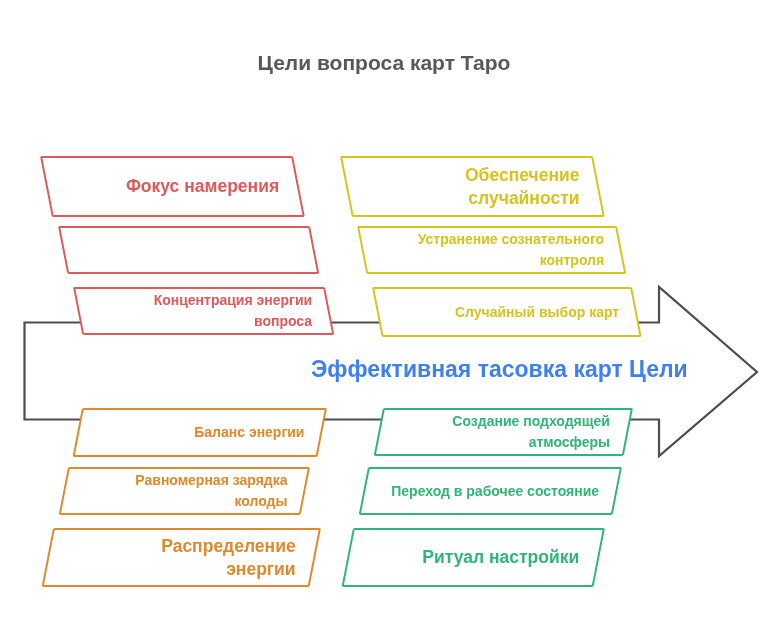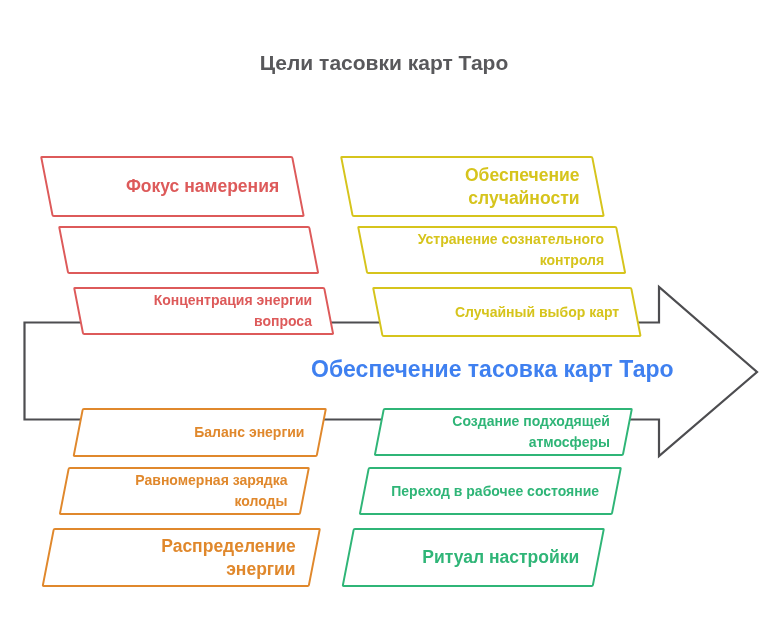--- a/index.html
+++ b/index.html
@@ -46,27 +46,27 @@
   .b-o3{left:53px;top:528px;width:268px;height:59px;}
   .b-g1{left:383px;top:408px;width:250px;height:48px;}
   .b-g2{left:368px;top:467px;width:254px;height:48px;}
   .b-g3{left:353px;top:528px;width:252px;height:59px;}
 </style>
 </head>
 <body>
 
 <div class="canvas">
 
-  <div class="title">Цели тасовки карт Таро</div>
+  <div class="title">Цели вопроса карт Таро</div>
 
   <svg class="lines" width="780" height="636" viewBox="0 0 780 636">
     <path d="M24.5 322.5 H659 V287 L757 372 L659 456 V419.5 H24.5 Z" fill="none" stroke="#4d4d50" stroke-width="2.2" stroke-linejoin="miter"></path>
   </svg>
 
-  <div class="center-label">Обеспечение тасовка карт Таро</div>
+  <div class="center-label">Эффективная тасовка карт Цели</div>
 
   <div class="node header skew-top c-red b-r1">
     <span class="lbl">Фокус намерения</span>
   </div>
   <div class="node skew-top c-red b-r2">
     <span class="lbl"></span>
   </div>
   <div class="node skew-top c-red b-r3">
     <span class="lbl">Концентрация энергии
 вопроса</span>

